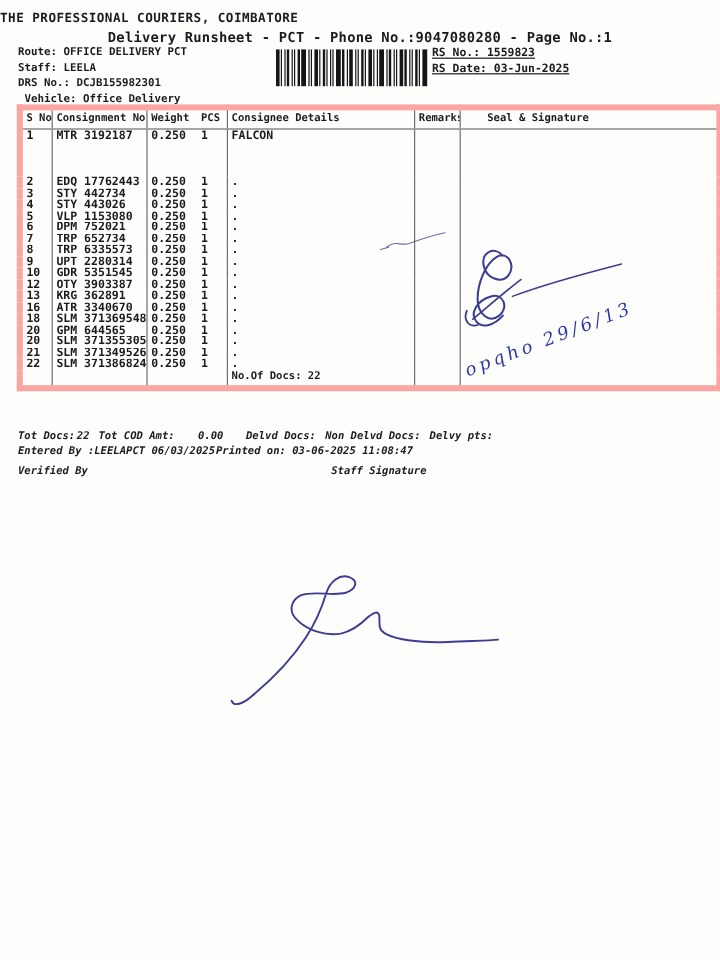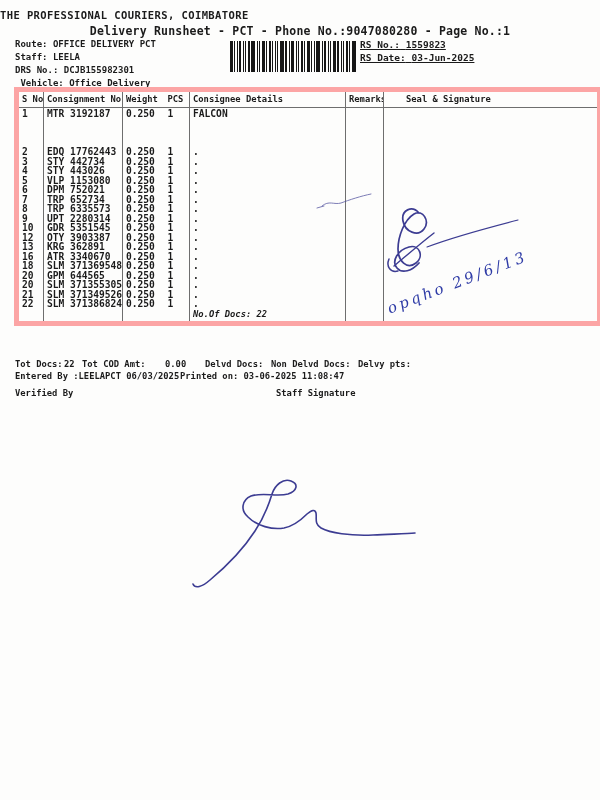--- a/index.html
+++ b/index.html
@@ -20,23 +20,23 @@
     border:5px solid #fca5a5;
   }
   .doc-table th,.doc-table td{
     padding:0 0 0 3px;margin:0;vertical-align:top;overflow:hidden;white-space:nowrap;
     font-weight:bold;text-align:left;
   }
   .doc-table th{font-size:8.8px;height:15px;border-bottom:1px solid #6e6e6e;line-height:14px;}
   .bl{border-left:1px solid #6e6e6e;}
   tr.row-first td{height:39px;font-size:9.6px;line-height:11px;}
   tr.row-compact td{height:9.45px;font-size:9.6px;line-height:9.5px;}
-  tr.row-note td{height:12px;font-size:8.8px;line-height:11px;font-style:italic;}
+  tr.row-note td{height:12px;font-size:8.8px;line-height:11px;}
   .sumline{position:absolute;left:0;width:600px;font-size:8.8px;white-space:nowrap;}
-  .sumline span{position:absolute;top:0;}
+  .sumline span{position:absolute;top:0;font-style:italic;}
   .ink{position:absolute;left:0;top:0;width:600px;height:800px;pointer-events:none;}
   .hand-note{
     position:absolute;left:388px;top:300px;width:190px;
     transform:rotate(-21deg);transform-origin:0 50%;
     font-family:"DejaVu Serif","Liberation Serif",serif;
     font-style:italic;font-weight:normal;
     font-size:15px;letter-spacing:3px;color:#2e3ba6;white-space:nowrap;
   }
 </style>
 </head>

